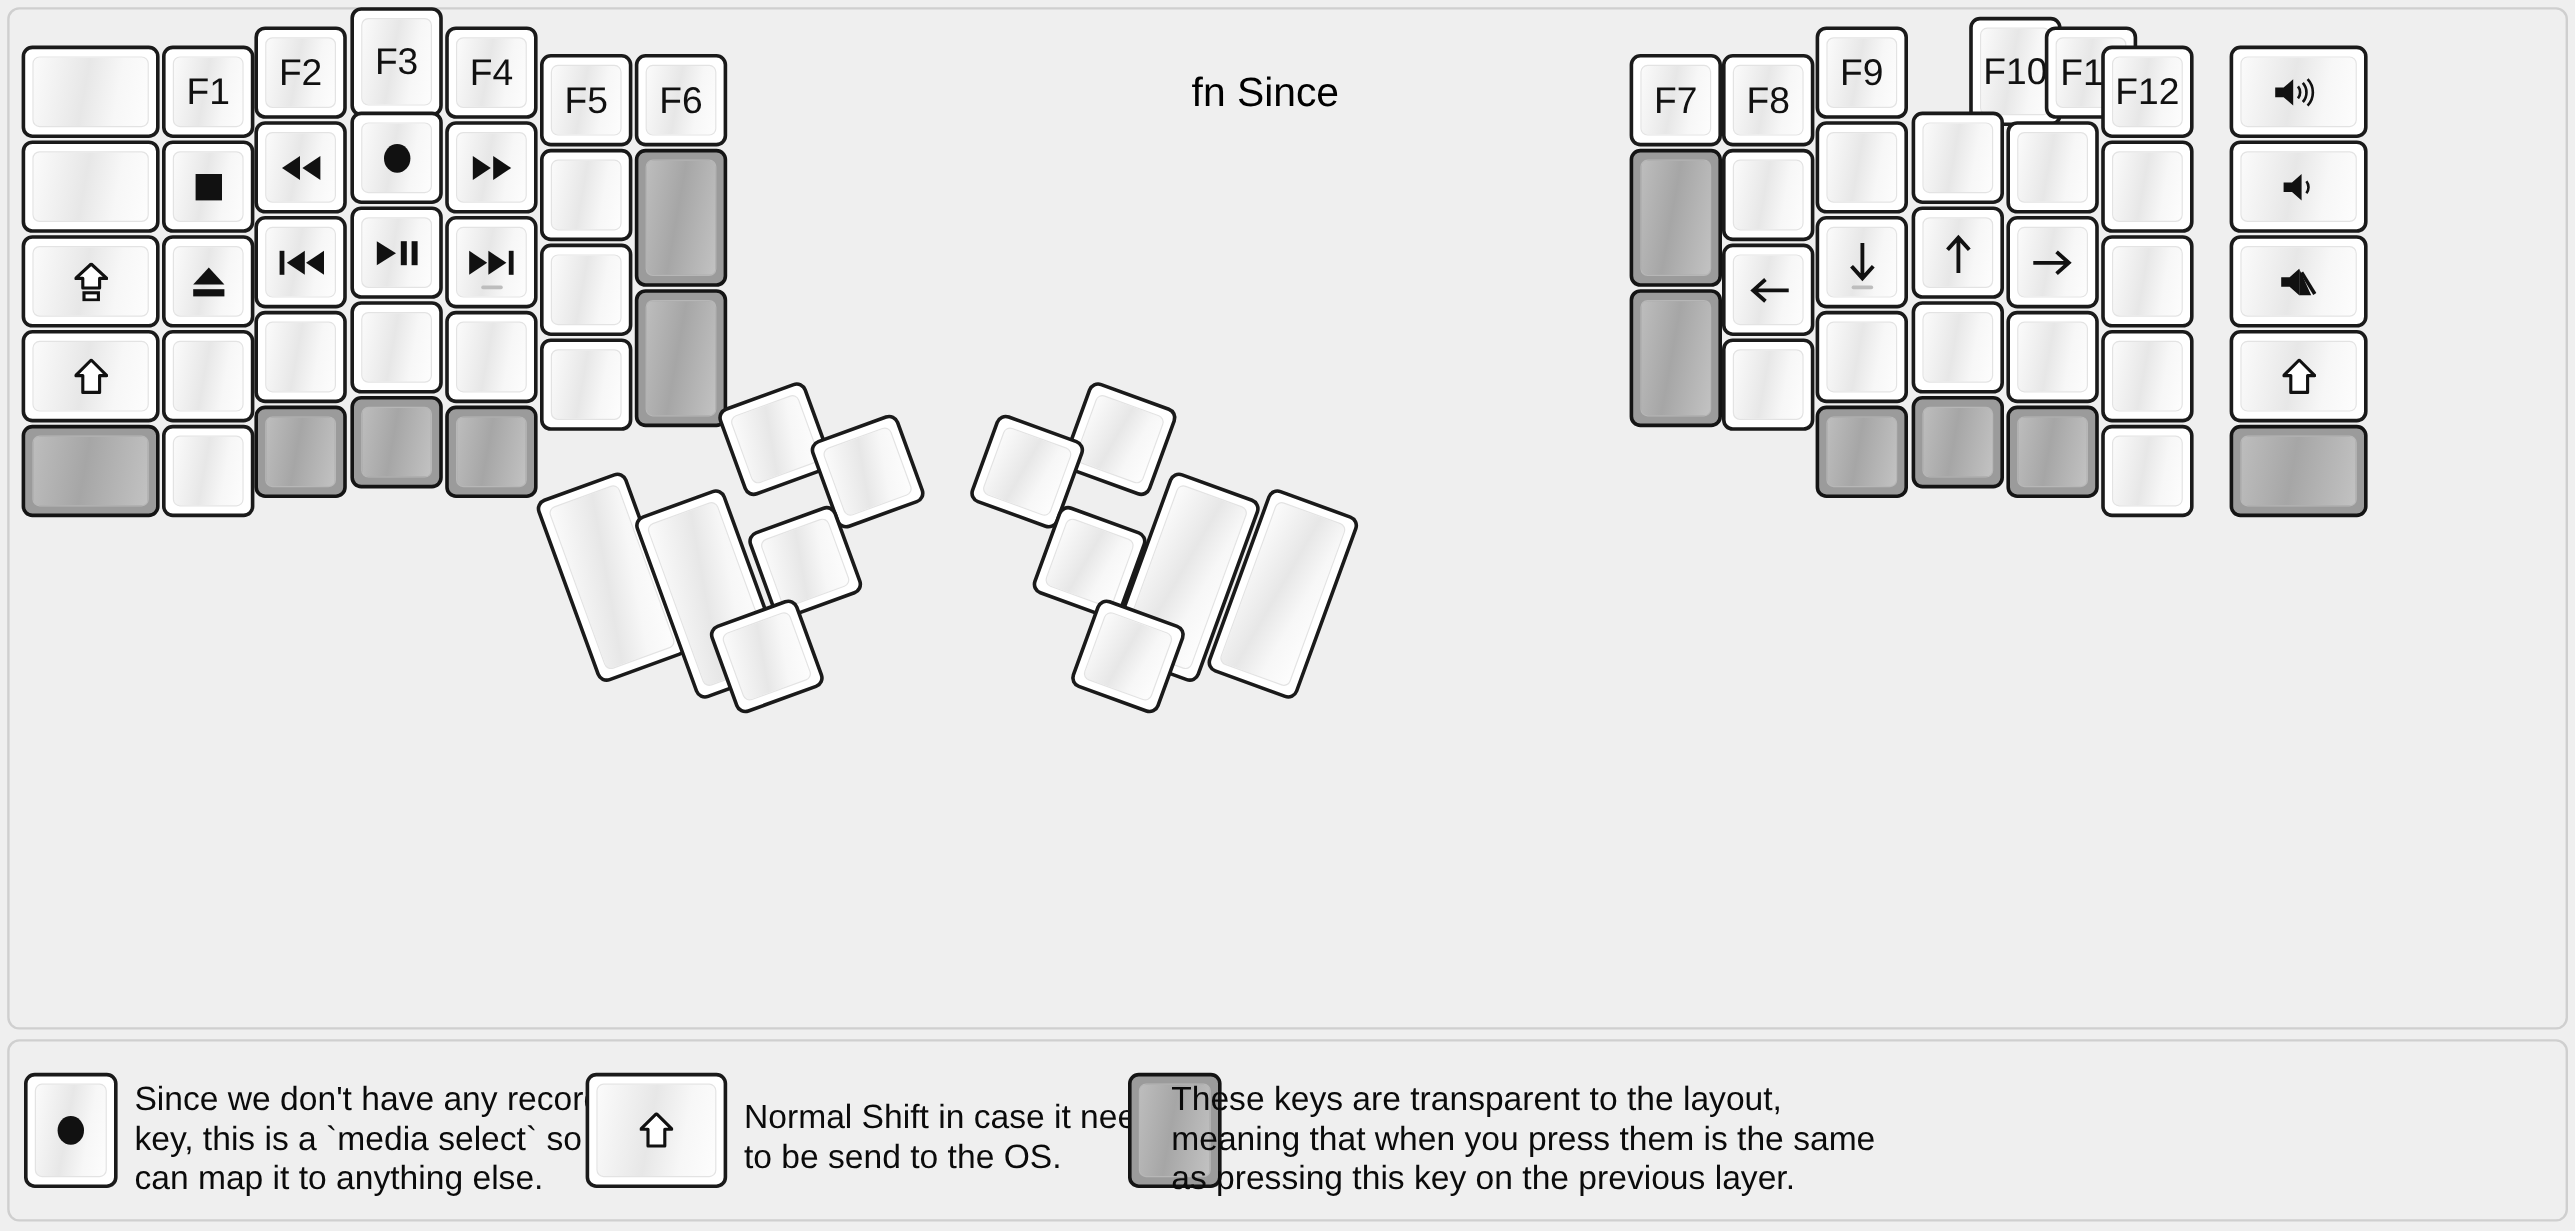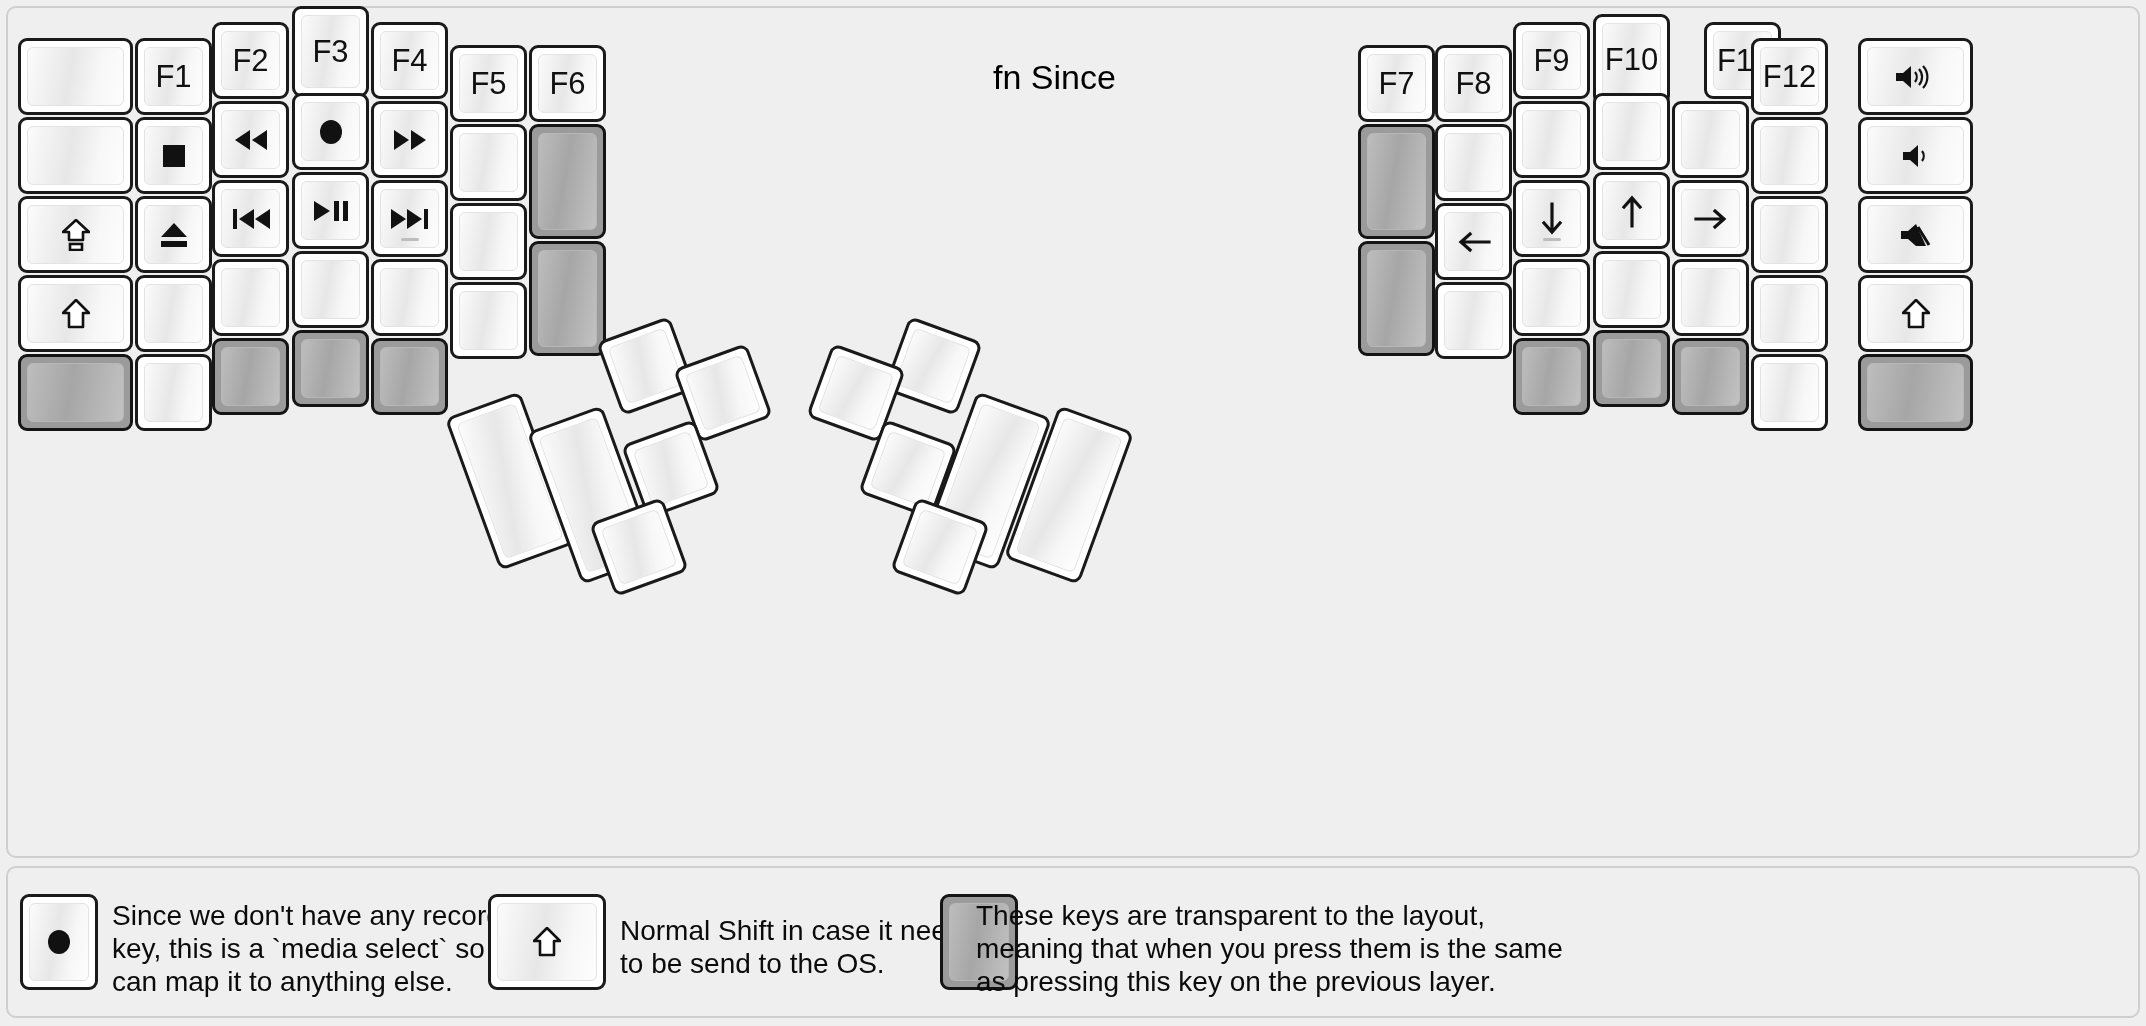--- a/index.html
+++ b/index.html
@@ -334,21 +334,21 @@
           </span>
           <span class="underbar"></span>
         </div>
       </div>
       <div class="key" style="left: 1513px; top: 259px; width: 77px; height: 77px;">
         <div class="cap"></div>
       </div>
       <div class="key transparent" style="left: 1513px; top: 338px; width: 77px; height: 77px;">
         <div class="cap"></div>
       </div>
-      <div class="key" style="left: 1593px; top: 14px; width: 77px; height: 91px;">
+      <div class="key" style="left: 1641px; top: 14px; width: 77px; height: 91px;">
         <div class="cap">
           <span class="legend">F10</span>
         </div>
       </div>
       <div class="key" style="left: 1593px; top: 93px; width: 77px; height: 77px;">
         <div class="cap"></div>
       </div>
       <div class="key" style="left: 1593px; top: 172px; width: 77px; height: 77px;">
         <div class="cap">
           <span class="legend glyph">

